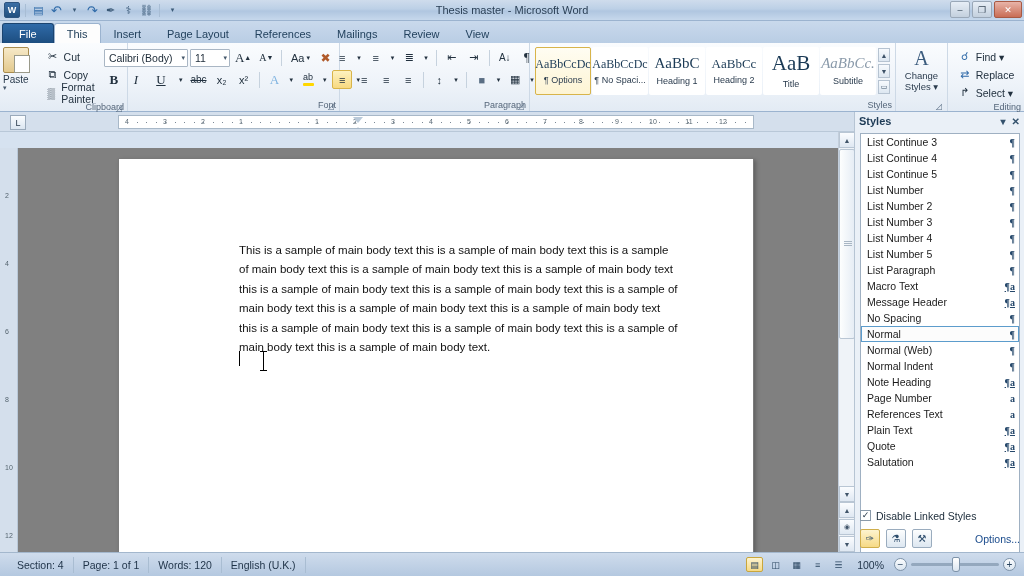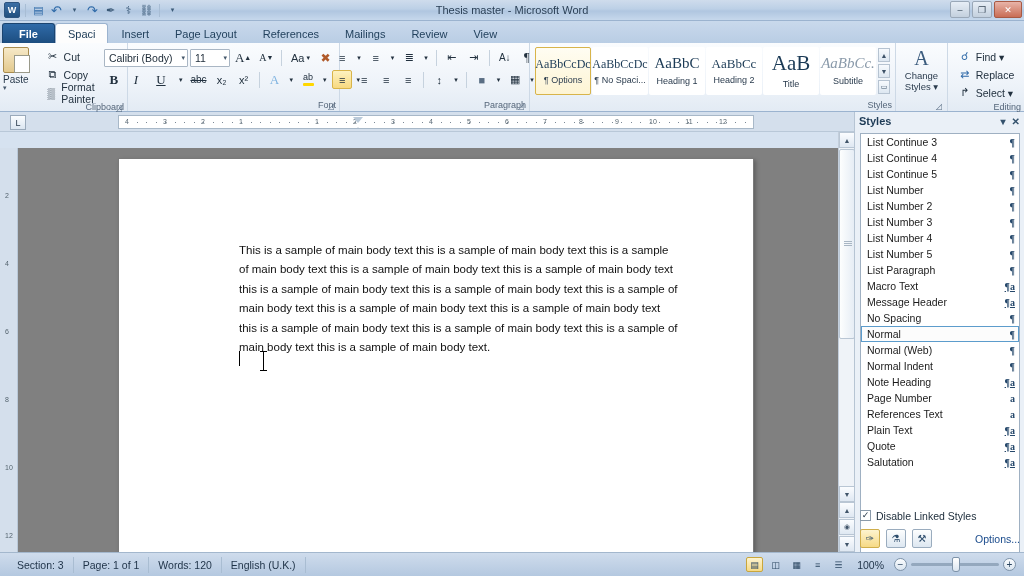--- a/index.html
+++ b/index.html
@@ -56,21 +56,21 @@
     background: linear-gradient(to bottom,#c9d9ec,#b9cde4);
     display: flex; align-items: flex-end; padding-left: 2px;
   }
   .tab {
     height: 20px; padding: 0 12px; line-height: 20px; font-size: 11px;
     color: #23425e; border: 1px solid transparent; border-bottom: none;
     border-radius: 3px 3px 0 0;
   }
   .tab.file {
     background: linear-gradient(to bottom,#2f6aa8,#1d4e80);
-    color: #fff; border-color: #1b4470; padding: 0 16px; font-weight: bold;
+    color: #fff; border-color: #1b4470; padding: 0 16px; font-weight: normal;
   }
   .tab.active {
     background: #fdfdfd; border-color: #9bb3cf; color: #1b3a55;
   }
 
   
   .ribbon {
     position: absolute; top: 43px; left: 0; width: 1024px; height: 69px;
     background: linear-gradient(to bottom,#fafcfe 0%,#eef3f9 60%,#e3ebf4 100%);
     border-bottom: 1px solid #9bb3cf;
@@ -364,21 +364,21 @@
     <div class="title-text">Thesis master - Microsoft Word</div>
     <div class="wincontrols">
       <div class="wc">–</div>
       <div class="wc">❐</div>
       <div class="wc close">✕</div>
     </div>
   </div>
 
   <div class="tabstrip">
     <div class="tab file">File</div>
-    <div class="tab active">Spaci</div>
+    <div class="tab active">This</div>
     <div class="tab">Insert</div>
     <div class="tab">Page Layout</div>
     <div class="tab">References</div>
     <div class="tab">Mailings</div>
     <div class="tab">Review</div>
     <div class="tab">View</div>
   </div>
 
   <div class="ribbon">
 
@@ -835,21 +835,21 @@
       <div class="footbtns">
         <div class="fbtn sel">✑</div>
         <div class="fbtn">⚗</div>
         <div class="fbtn">⚒</div>
         <div class="options-link">Options...</div>
       </div>
     </div>
   </div>
 
   <div class="statusbar">
-    <div class="sb-item" style="margin-left:8px">Section: 3</div>
+    <div class="sb-item" style="margin-left:8px">Section: 4</div>
     <div class="sb-item">Page: 1 of 1</div>
     <div class="sb-item">Words: 120</div>
     <div class="sb-item">English (U.K.)</div>
     <div class="sb-right">
       <div class="viewbtn sel">▤</div>
       <div class="viewbtn">◫</div>
       <div class="viewbtn">▦</div>
       <div class="viewbtn">≡</div>
       <div class="viewbtn">☰</div>
       <div class="zoomtxt">100%</div>

